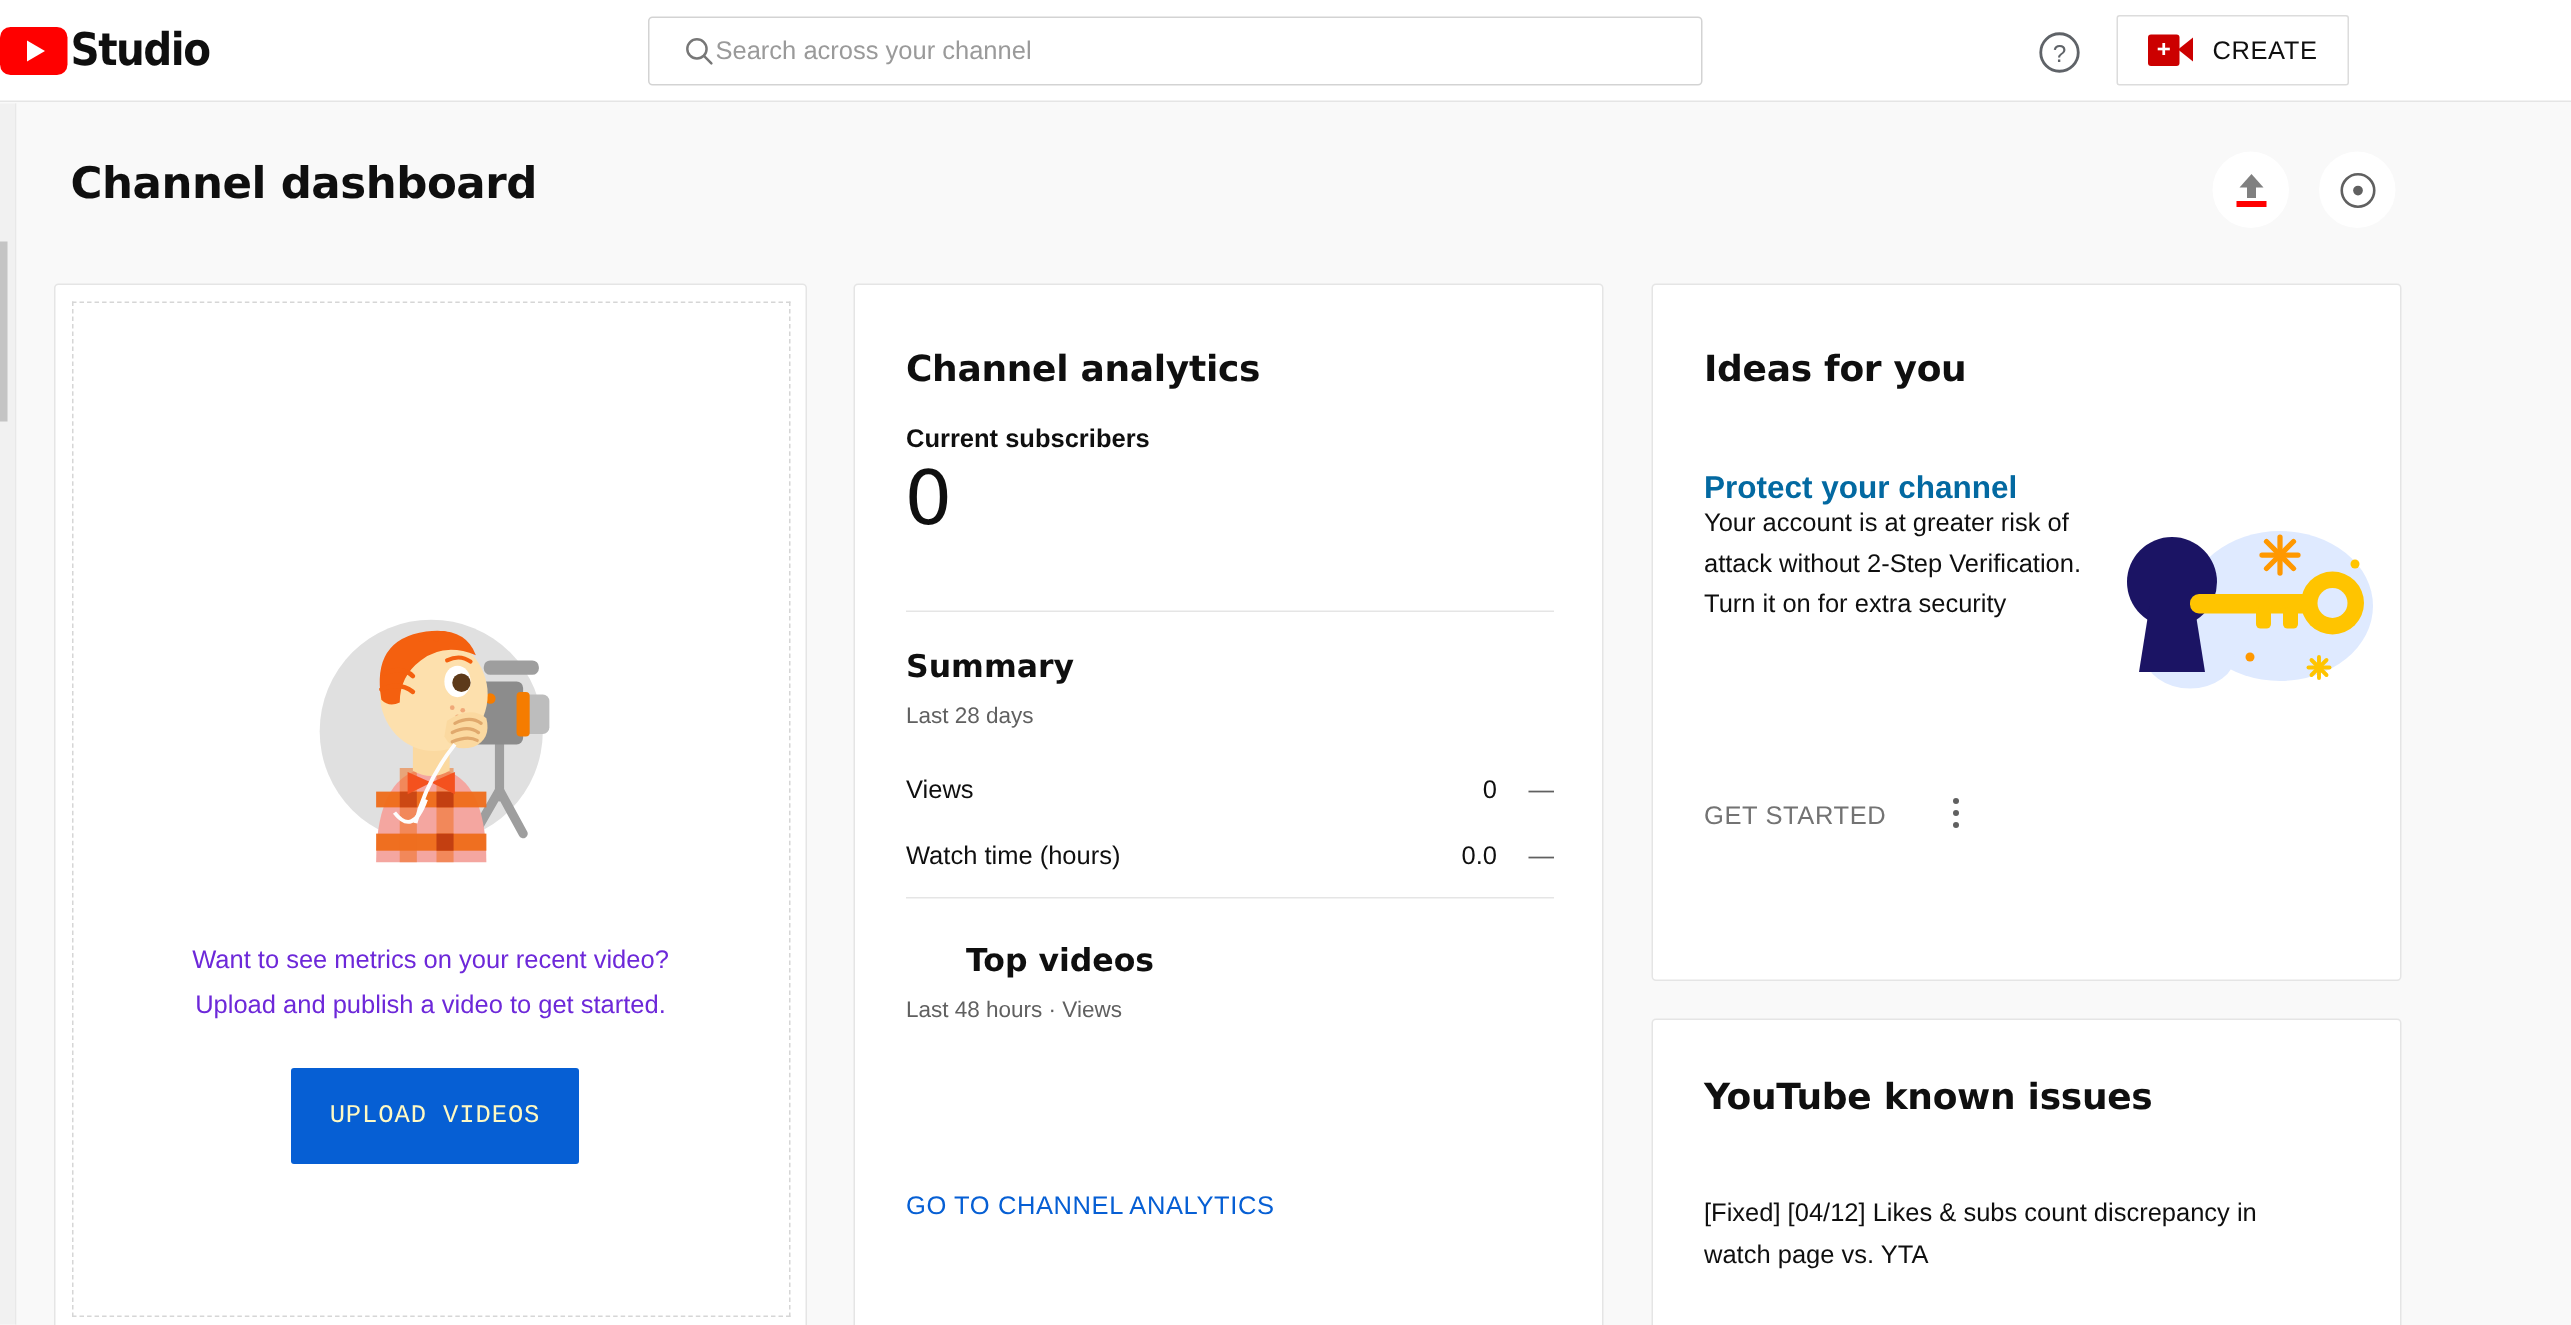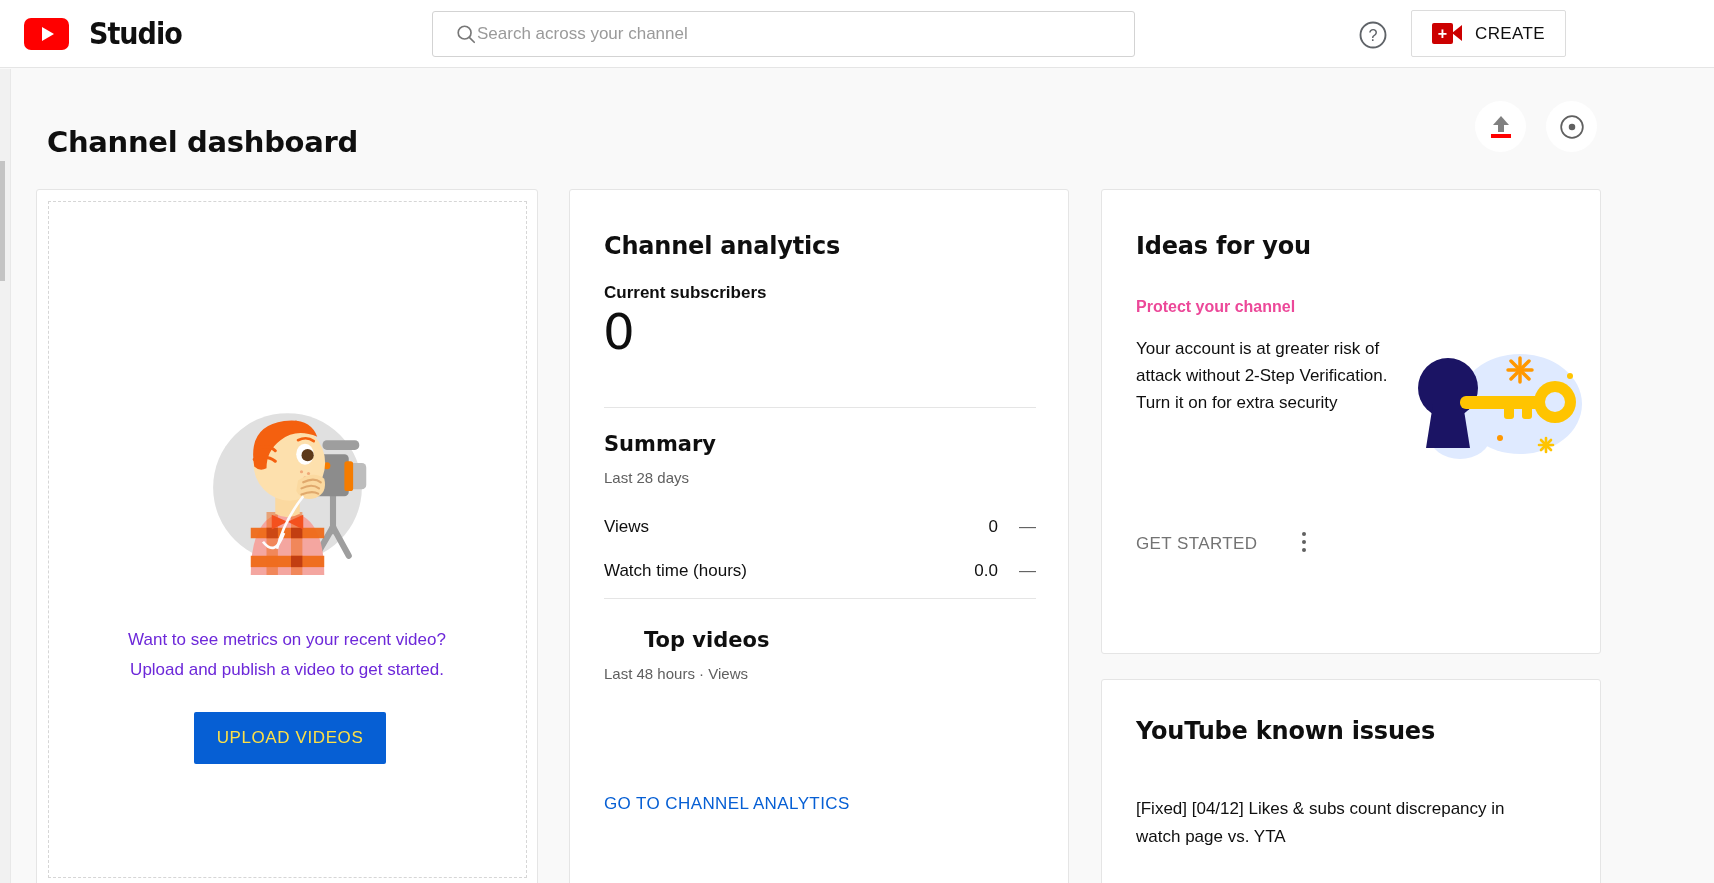--- a/index.html
+++ b/index.html
@@ -12,22 +12,22 @@
 
   
   .header {
     position: absolute; top: 0; left: 0;
     width: 1714px; height: 68px;
     background: #ffffff;
     border-bottom: 1px solid #e5e5e5;
     display: flex; align-items: center;
   }
   .logo-block {
-    display: flex; align-items: center; gap: 20px;
-    margin-left: 24px;
+    display: flex; align-items: center; gap: 2px;
+    margin-left: 0;
   }
   .yt-logo-mark {
     width: 45px; height: 32px;
     background: #ff0000;
     border-radius: 7px;
     display: flex; align-items: center; justify-content: center;
   }
   .yt-logo-tri {
     width: 0; height: 0;
     border-left: 12px solid #ffffff;
@@ -104,21 +104,21 @@
     background: #c4c4c4;
   }
 
   
   .page {
     position: absolute; left: 11px; top: 69px;
     width: 1703px; height: 814px;
     background: #f9f9f9;
   }
   .page-title {
-    position: absolute; left: 36px; top: 56px;
+    position: absolute; left: 36px; top: 36px;
     font-size: 29px; font-weight: bold; color: #0f0f0f;
     font-family: "DejaVu Sans", "Liberation Sans", sans-serif;
     letter-spacing: -0.3px;
   }
   .round-btn {
     position: absolute; top: 32px;
     width: 51px; height: 51px;
     border-radius: 50%; background: #ffffff;
     display: flex; align-items: center; justify-content: center;
     cursor: pointer;
@@ -163,24 +163,24 @@
     display: flex; justify-content: center;
   }
   .empty-line {
     position: absolute; left: 0; right: 0;
     text-align: center; font-size: 17px; color: #6d28d9;
   }
   .empty-line.l1 { top: 440px; }
   .empty-line.l2 { top: 470px; }
   .upload-videos-btn {
     position: absolute; left: 157px; top: 522px;
-    width: 192px; height: 52px;
+    width: 192px; height: 64px;
     background: #065fd4; border: none; border-radius: 2px;
-    color: #fde047; font-size: 17px; letter-spacing: 0.6px;
-    cursor: pointer; font-family: Liberation Sans, sans-serif;
+    color: #fef9c3; font-size: 17px; letter-spacing: 0.6px;
+    cursor: pointer; font-family: Liberation Mono, monospace;
   }
 
   
   .card-analytics { left: 558px; top: 120px; width: 500px; height: 700px; }
   .ca-title {
     position: absolute; left: 34px; top: 42px;
     font-size: 24px; font-weight: bold; color: #0f0f0f;
     font-family: "DejaVu Sans", "Liberation Sans", sans-serif;
     letter-spacing: -0.2px;
   }
@@ -238,22 +238,22 @@
 
   
   .card-ideas { left: 1090px; top: 120px; width: 500px; height: 465px; }
   .ideas-title {
     position: absolute; left: 34px; top: 42px;
     font-size: 24px; font-weight: bold; color: #0f0f0f;
     font-family: "DejaVu Sans", "Liberation Sans", sans-serif;
     letter-spacing: -0.2px;
   }
   .ideas-sub {
-    position: absolute; left: 34px; top: 108px;
-    font-size: 16px; font-weight: bold; color: #ec4899;
+    position: absolute; left: 34px; top: 124px;
+    font-size: 21px; font-weight: bold; color: #0369a1;
   }
   .ideas-body {
     position: absolute; left: 34px; top: 145px;
     width: 256px; font-size: 17px; color: #0f0f0f;
     line-height: 27px;
   }
   .ideas-illo { position: absolute; left: 298px; top: 152px; }
   .ideas-cta {
     position: absolute; left: 34px; top: 344px;
     font-size: 17px; color: #737373; letter-spacing: 0.4px;

